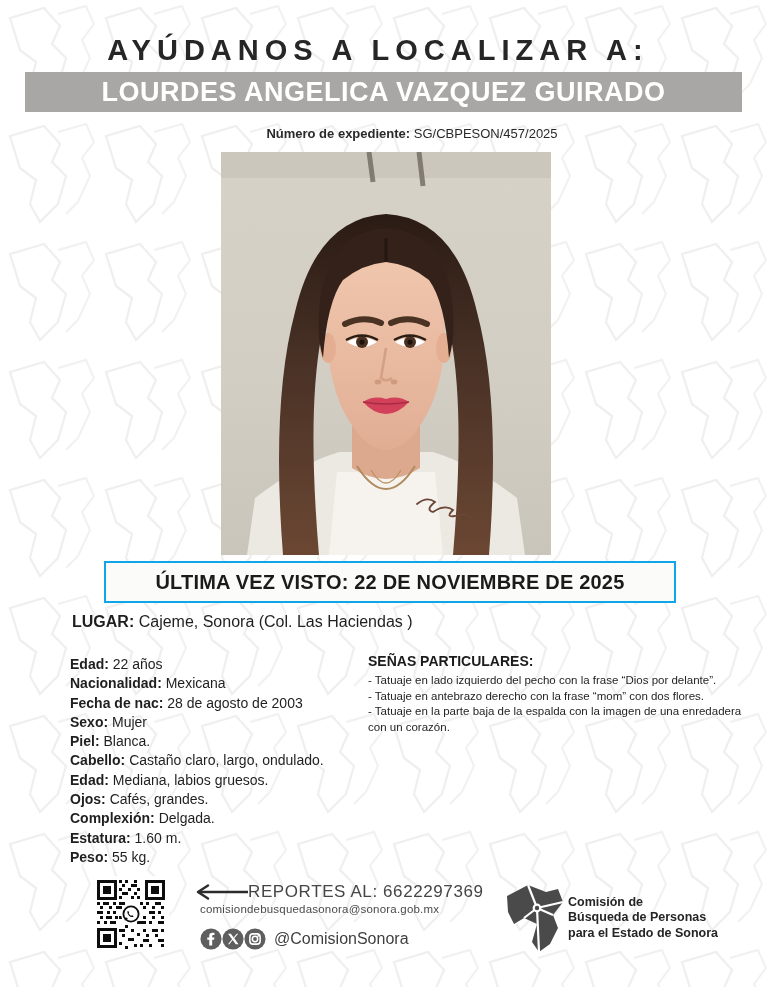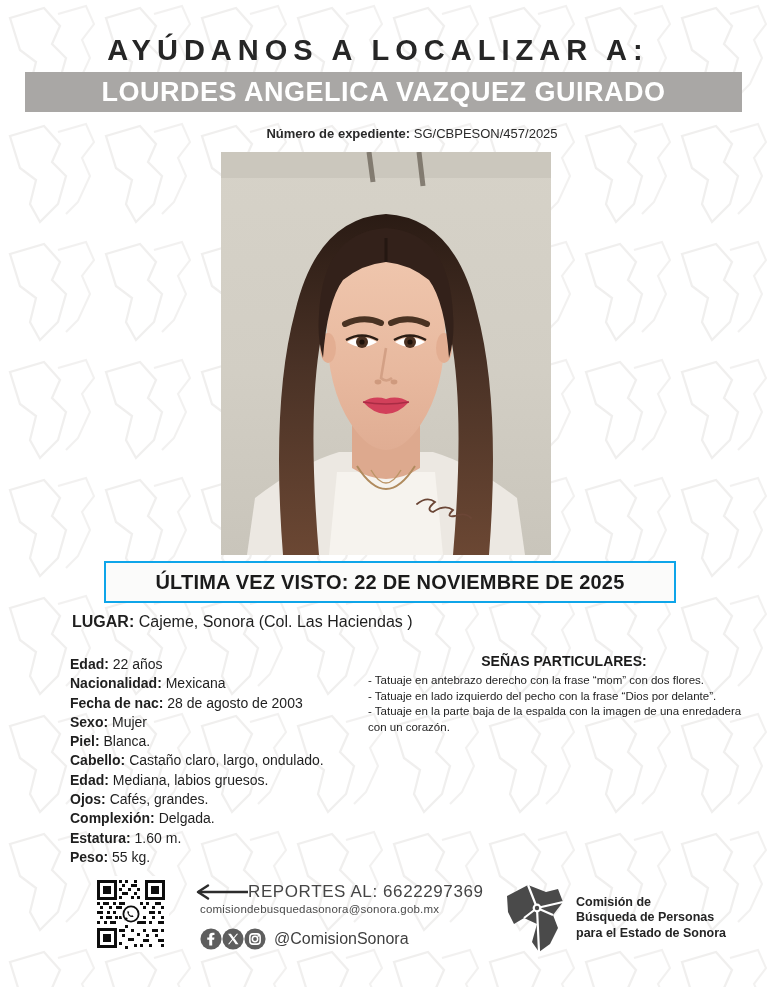--- a/index.html
+++ b/index.html
@@ -134,21 +134,21 @@
   }
   .details .row .lbl { font-weight: bold; }
 
   .senas {
     position: absolute;
     top: 653px;
     left: 368px;
     width: 392px;
   }
   .senas-title {
-    text-align: center;
+    text-align: left;
     font-size: 14px;
     font-weight: bold;
     color: #1b1b1b;
     margin-bottom: 4px;
     white-space: nowrap;
   }
   .senas .sline {
     font-size: 11.5px;
     line-height: 15.5px;
     color: #1f1f1f;
@@ -205,21 +205,20 @@
     color: #3f3f3f;
     white-space: nowrap;
   }
 
   .logo {
     position: absolute;
     top: 882px;
     left: 506px;
     display: flex;
     align-items: center;
-    gap: 8px;
   }
   .logo .shape { width: 62px; height: 72px; display: block; }
   .logo .ltext {
     font-size: 12.5px;
     line-height: 15.5px;
     font-weight: bold;
     color: #252525;
     white-space: nowrap;
   }
 </style>
@@ -375,22 +374,22 @@
       <span>1.60 m.</span>
     </div>
     <div class="row">
       <span class="lbl">Peso:</span>
       <span>55 kg.</span>
     </div>
   </div>
 
   <div class="senas">
     <div class="senas-title">SEÑAS PARTICULARES:</div>
+    <div class="sline">- Tatuaje en lado izquierdo del pecho con la frase “Dios por delante”.</div>
     <div class="sline">- Tatuaje en antebrazo derecho con la frase “mom” con dos flores.</div>
-    <div class="sline">- Tatuaje en lado izquierdo del pecho con la frase “Dios por delante”.</div>
     <div class="sline">- Tatuaje en la parte baja de la espalda con la imagen de una enredadera con un corazón.</div>
   </div>
 
   <div class="qr">
     <svg viewBox="0 0 76 76" xmlns="http://www.w3.org/2000/svg">
       <rect width="76" height="76" fill="#ffffff"></rect>
       <g fill="#0d0d0d">
 
         <path d="M4 4 h20 v20 h-20 z M7 7 v14 h14 v-14 z M10 10 h8 v8 h-8 z"></path>
         <path d="M52 4 h20 v20 h-20 z M55 7 v14 h14 v-14 z M58 10 h8 v8 h-8 z"></path>

